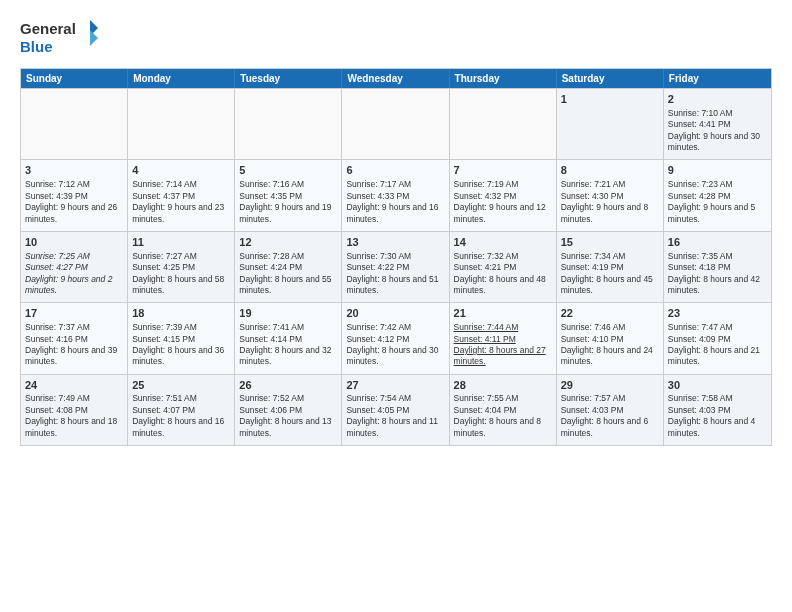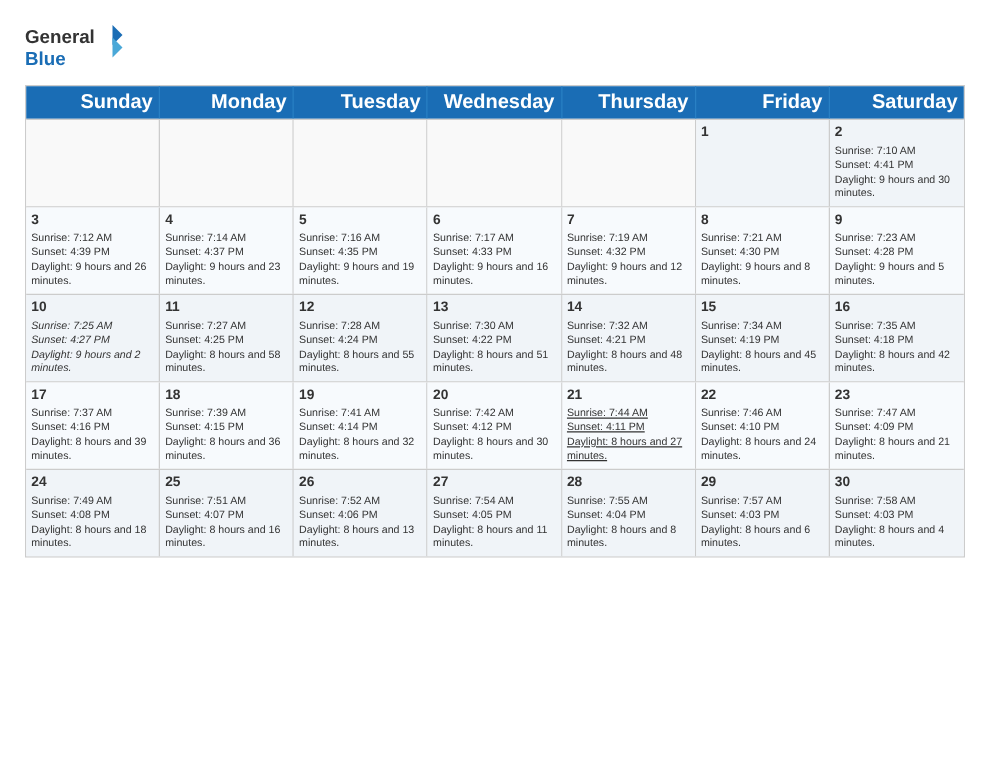--- a/index.html
+++ b/index.html
@@ -47,25 +47,25 @@
       flex-direction: column;
       border: 1px solid #ccc;
     }
     .cal-header {
       display: grid;
       grid-template-columns: repeat(7, 1fr);
       background: #1a6db5;
     }
     .cal-header-cell {
       color: #fff;
-      font-size: 16px;
+      font-size: 10px;
       font-weight: bold;
       padding: 4px 5px;
       border-right: 1px solid #2980c4;
-      text-align: right;
+      text-align: left;
     }
     .cal-header-cell:last-child { border-right: none; }
     .cal-body {
       display: flex;
       flex-direction: column;
       flex: 1;
     }
     .cal-row {
       display: grid;
       grid-template-columns: repeat(7, 1fr);
@@ -113,22 +113,22 @@
     </div>
   </div>
 
   <div class="calendar">
     <div class="cal-header">
     <div class="cal-header-cell">Sunday</div>
         <div class="cal-header-cell">Monday</div>
         <div class="cal-header-cell">Tuesday</div>
         <div class="cal-header-cell">Wednesday</div>
         <div class="cal-header-cell">Thursday</div>
+        <div class="cal-header-cell">Saturday</div>
         <div class="cal-header-cell">Friday</div>
-        <div class="cal-header-cell">Saturday</div>
       </div>
     <div class="cal-body">
     <div class="cal-row">
           <div class="cal-cell empty"></div>
           <div class="cal-cell empty"></div>
           <div class="cal-cell empty"></div>
           <div class="cal-cell empty"></div>
           <div class="cal-cell empty"></div>
           <div class="cal-cell shaded"><span class="day-num">1</span></div>
           <div class="cal-cell shaded"><span class="day-num">2</span><span style="white-space: pre-line;">Sunrise: 7:10 AM

